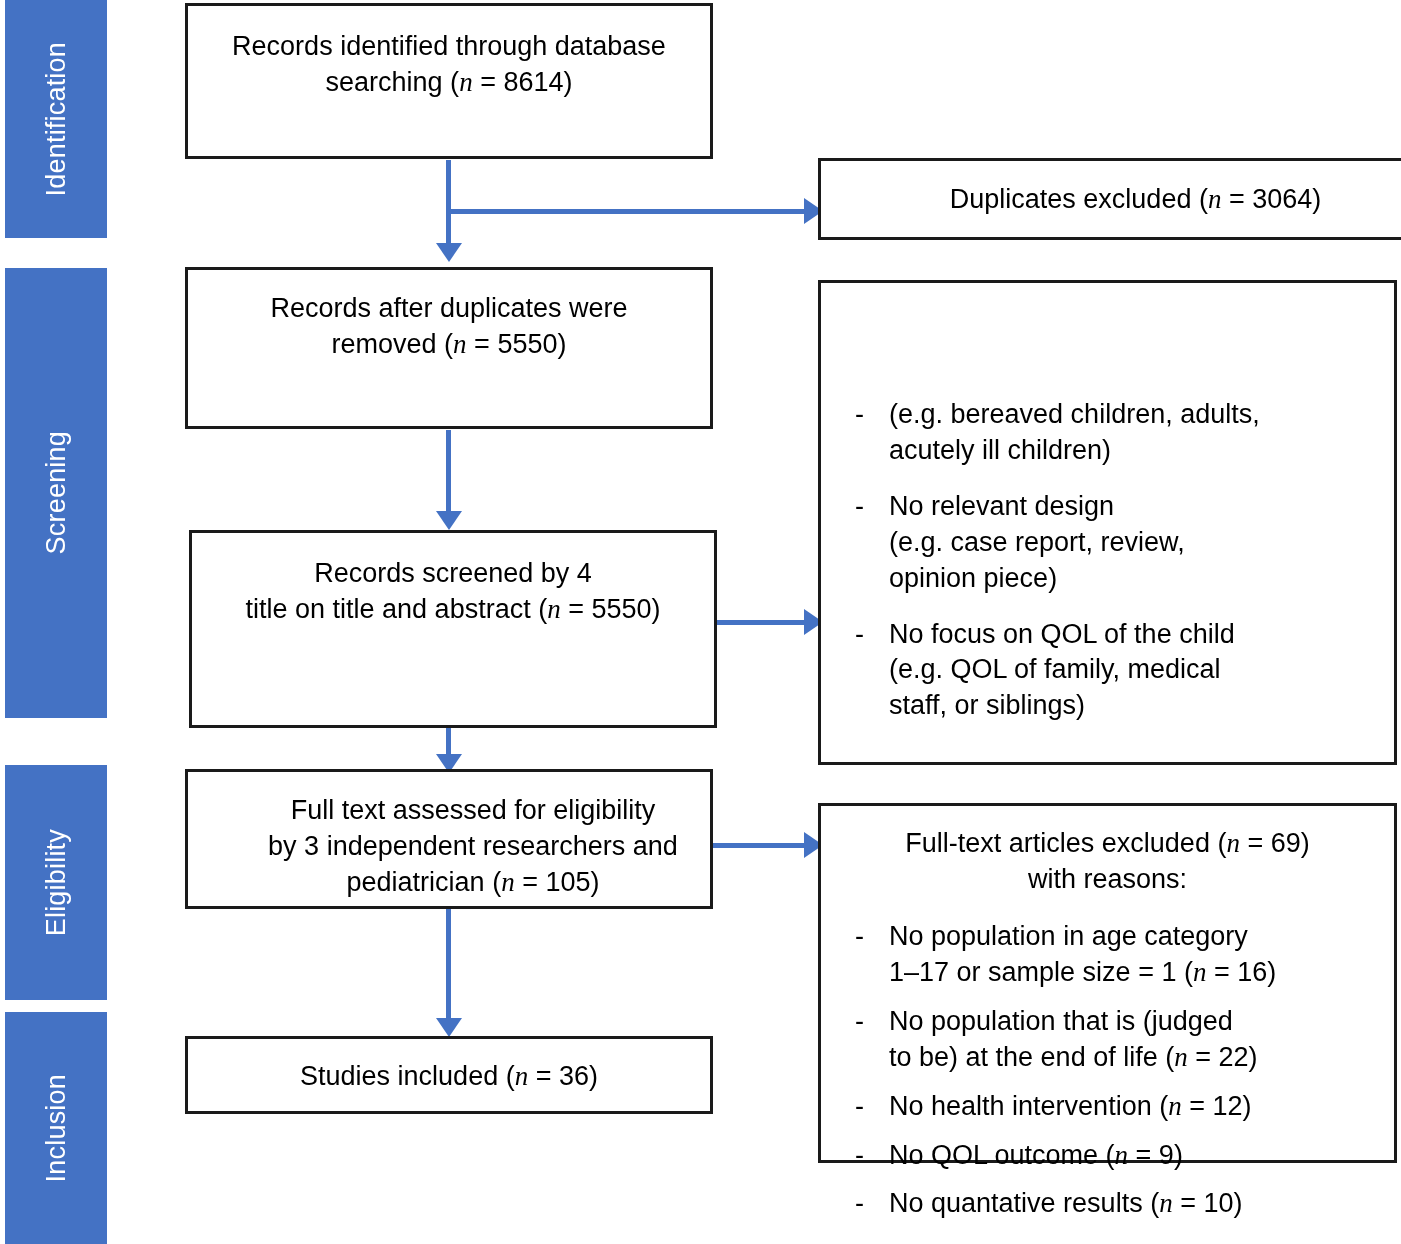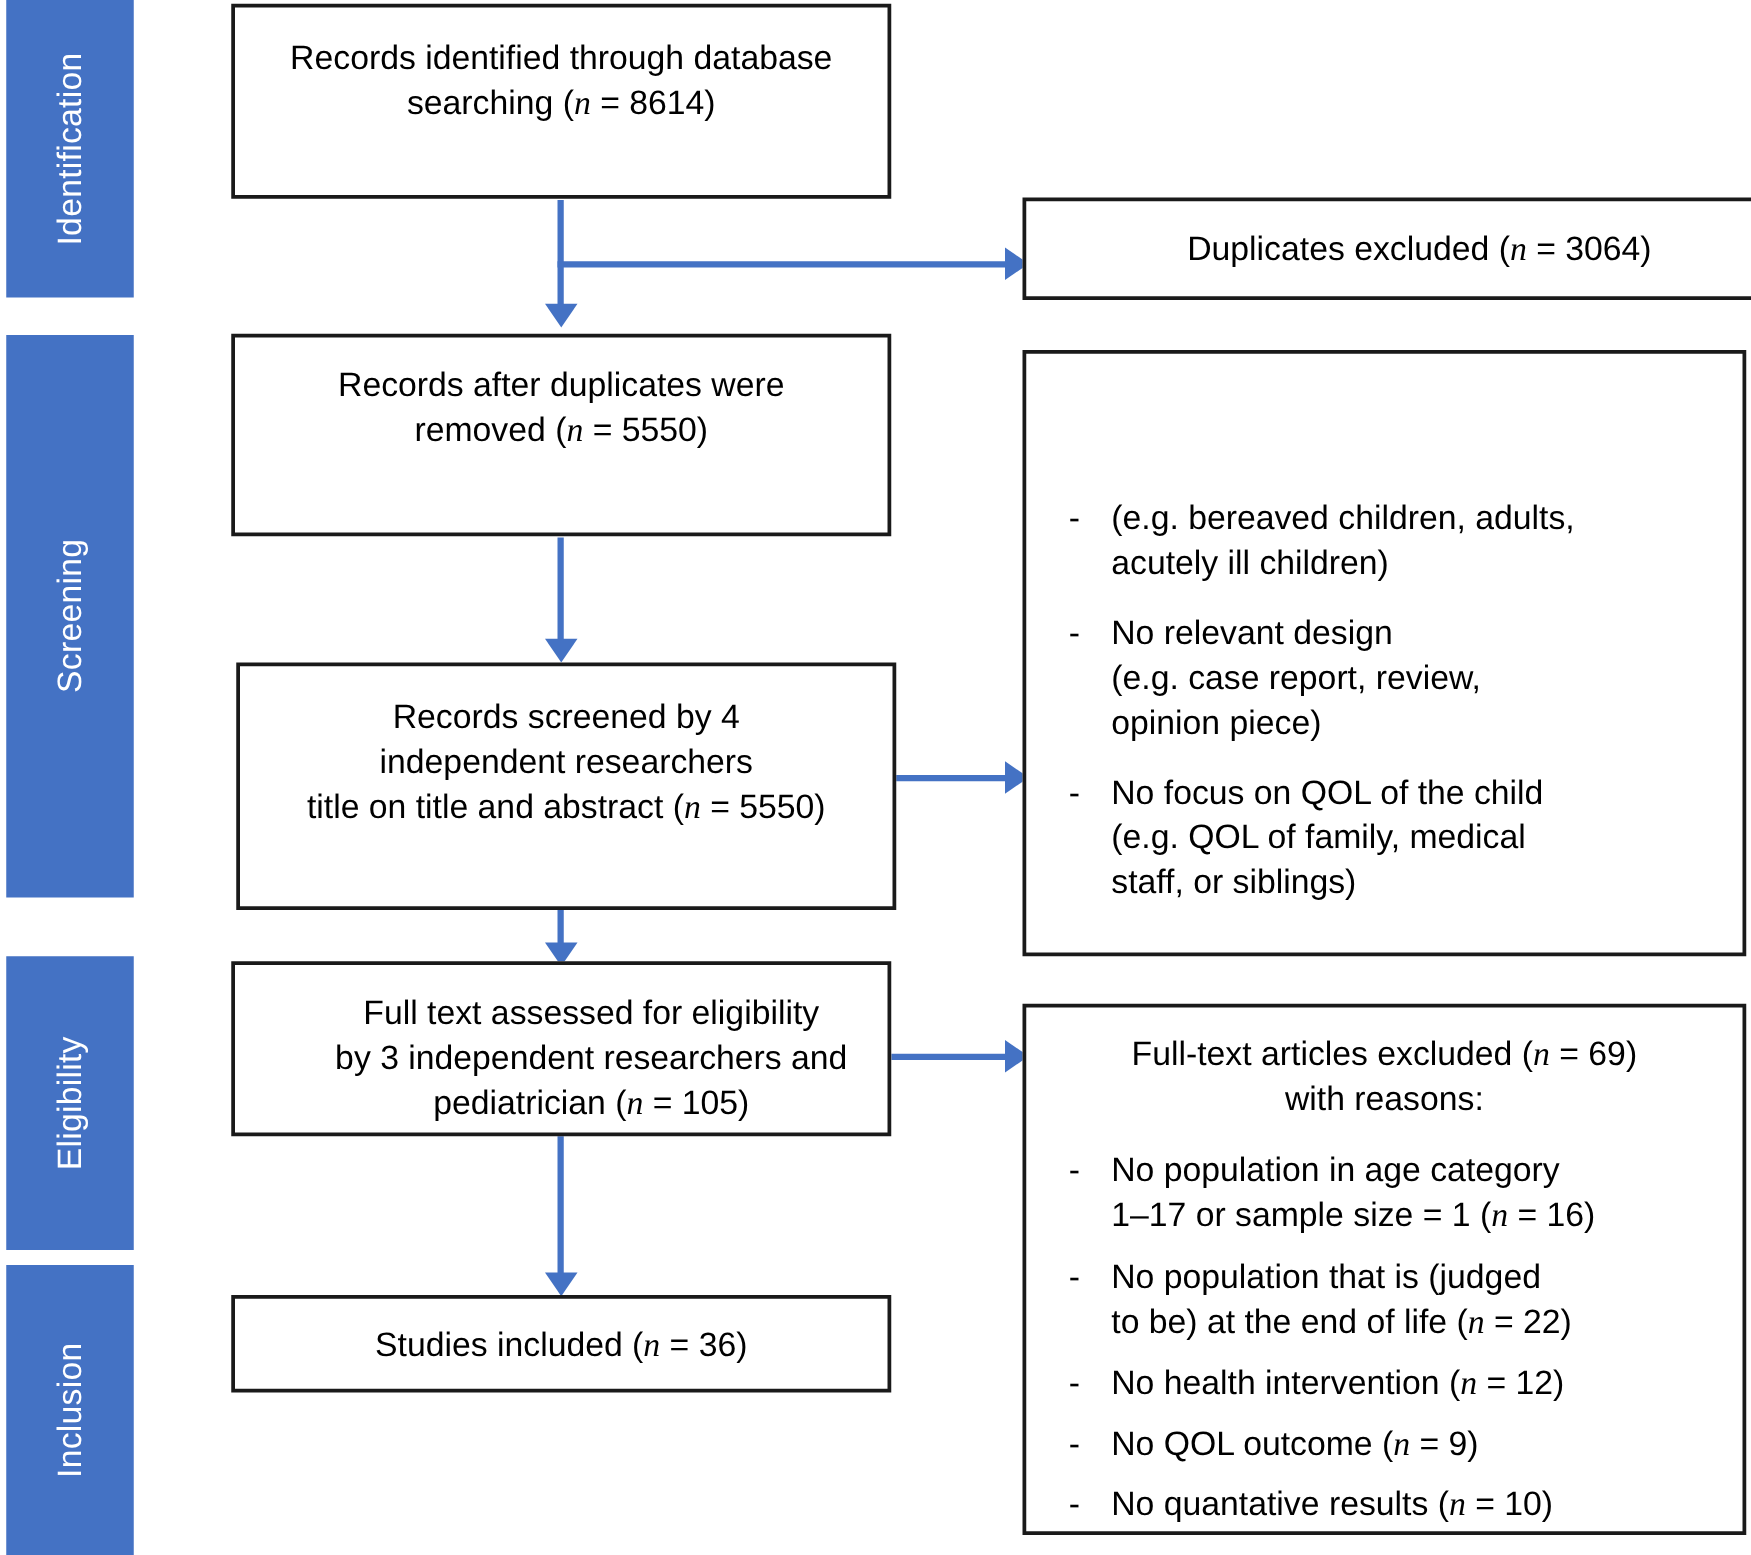--- a/index.html
+++ b/index.html
@@ -162,21 +162,20 @@
   <div class="box" style="left:185px; top:267px; width:528px; height:162px;">
     <div class="box-inner box-text" style="top:20px;">
       <span class="ln">Records after duplicates were</span>
       <span class="ln"><span>removed (</span><em class="n">n</em><span> = 5550)</span></span>
     </div>
   </div>
 
   <div class="box" style="left:189px; top:530px; width:528px; height:198px;">
     <div class="box-inner box-text" style="top:22px;">
       <span class="ln">Records screened by 4</span>
-      <span class="ln">independent researchers</span>
       <span class="ln"><span>title on title and abstract (</span><em class="n">n</em><span> = 5550)</span></span>
     </div>
   </div>
 
   <div class="box" style="left:185px; top:769px; width:528px; height:140px;">
     <div class="box-inner box-text" style="top:20px;margin-left:48px;">
       <span class="ln">Full text assessed for eligibility</span>
       <span class="ln">by 3 independent researchers and</span>
       <span class="ln"><span>pediatrician (</span><em class="n">n</em><span> = 105)</span></span>
     </div>
@@ -216,21 +215,21 @@
         <span class="dash">-</span>
         <span class="rtext">
           <span class="ln">No focus on QOL of the child</span>
           <span class="ln">(e.g. QOL of family, medical</span>
           <span class="ln">staff, or siblings)</span>
         </span>
       </div>
     </div>
   </div>
 
-  <div class="box" style="left:818px; top:803px; width:579px; height:425px;">
+  <div class="box" style="left:818px; top:803px; width:579px; height:360px;">
     <div class="box-inner box-text" style="top:19px;">
       <span class="ln"><span>Full-text articles excluded (</span><em class="n">n</em><span> = 69)</span></span>
       <span class="ln">with reasons:</span>
     </div>
 
     <div class="reasons" style="top:113px;">
       <div class="reason" style="margin-bottom:13px;">
         <span class="dash">-</span>
         <span class="rtext">
           <span class="ln">No population in age category</span>

